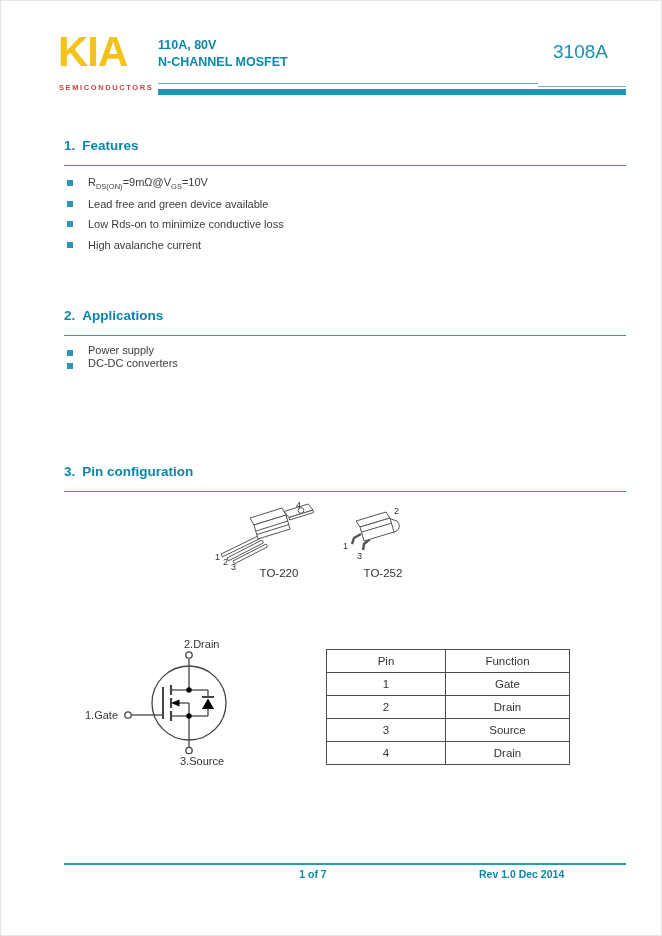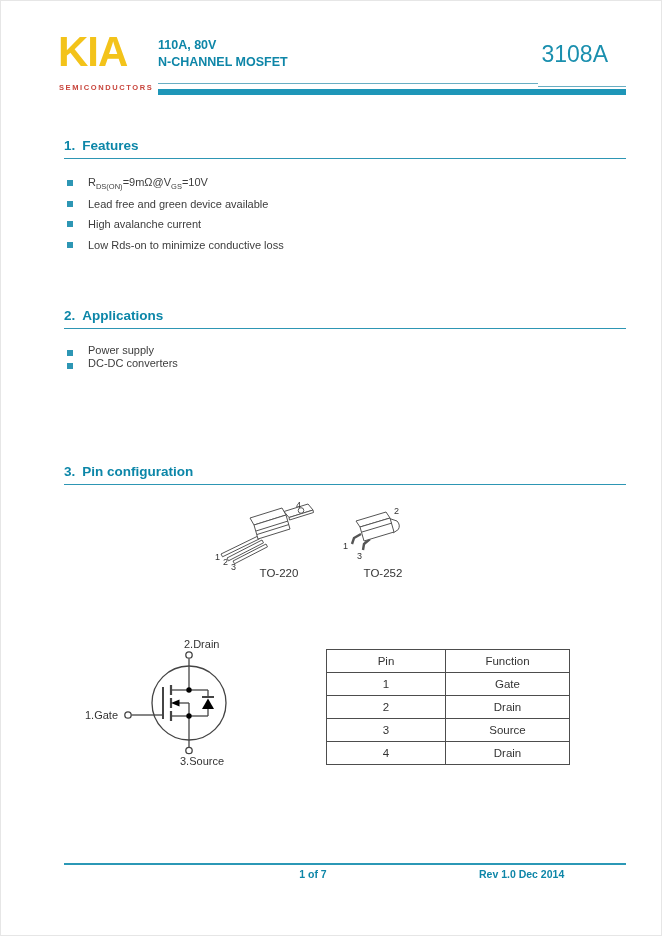--- a/index.html
+++ b/index.html
@@ -5,27 +5,27 @@
   html,body{margin:0;padding:0;background:#fff;}
   .page{position:relative;width:662px;height:936px;background:#ffffff;
         font-family:"Liberation Sans","DejaVu Sans",sans-serif;overflow:hidden;
         border:1px solid #e6e6e6;box-sizing:border-box;}
   .abs{position:absolute;}
 
   
   .logo-text{font-size:42px;font-weight:bold;color:#F3C31A;line-height:1;letter-spacing:-1px;}
   .logo-sub{font-size:7.5px;font-weight:bold;letter-spacing:1.6px;color:#C8453C;}
   .hdr-sub{font-size:12.5px;font-weight:bold;color:#0E86A8;line-height:17px;}
-  .part-no{font-size:23px;color:#1A8FAE;text-align:right;width:100px;}
+  .part-no{font-size:19px;color:#1A8FAE;text-align:right;width:100px;}
   .rule-thin{height:1px;background:#69AEC3;}
   .rule-thick{height:6px;background:#1E96B8;}
 
   
   .sec-head{font-size:13.5px;font-weight:bold;color:#0C86A8;
-            padding-bottom:5px;border-bottom:1px solid #2D96B4;width:562px;}
+            padding-bottom:12px;border-bottom:1px solid #2D96B4;width:562px;}
   .sec-num{margin-right:7px;}
 
   
   .row{display:flex;align-items:center;}
   .feat-row{height:20.5px;}
   .app-row{height:13px;align-items:flex-end;}
   .bullet{width:6px;height:6px;background:#2D96B4;margin-right:15px;flex:none;}
   .btext{font-size:11px;color:#3C3C3C;}
   .btext sub{font-size:7.5px;}
 
@@ -70,25 +70,25 @@
     <div class="row feat-row">
       <span class="bullet"></span>
       <span class="btext"><span>R</span><sub>DS(ON)</sub><span>=9mΩ@V</span><sub>GS</sub><span>=10V</span></span>
     </div>
     <div class="row feat-row">
       <span class="bullet"></span>
       <span class="btext">Lead free and green device available</span>
     </div>
     <div class="row feat-row">
       <span class="bullet"></span>
+      <span class="btext">Low Rds-on to minimize conductive loss</span>
+    </div>
+    <div class="row feat-row">
+      <span class="bullet"></span>
       <span class="btext">High avalanche current</span>
-    </div>
-    <div class="row feat-row">
-      <span class="bullet"></span>
-      <span class="btext">Low Rds-on to minimize conductive loss</span>
     </div>
   </div>
 
   <div class="abs sec-head" style="left:63px;top:307px;">
     <span class="sec-num">2.</span><span>Applications</span>
   </div>
 
   <div class="abs" style="left:66px;top:342px;">
     <div class="row app-row">
       <span class="bullet"></span>

